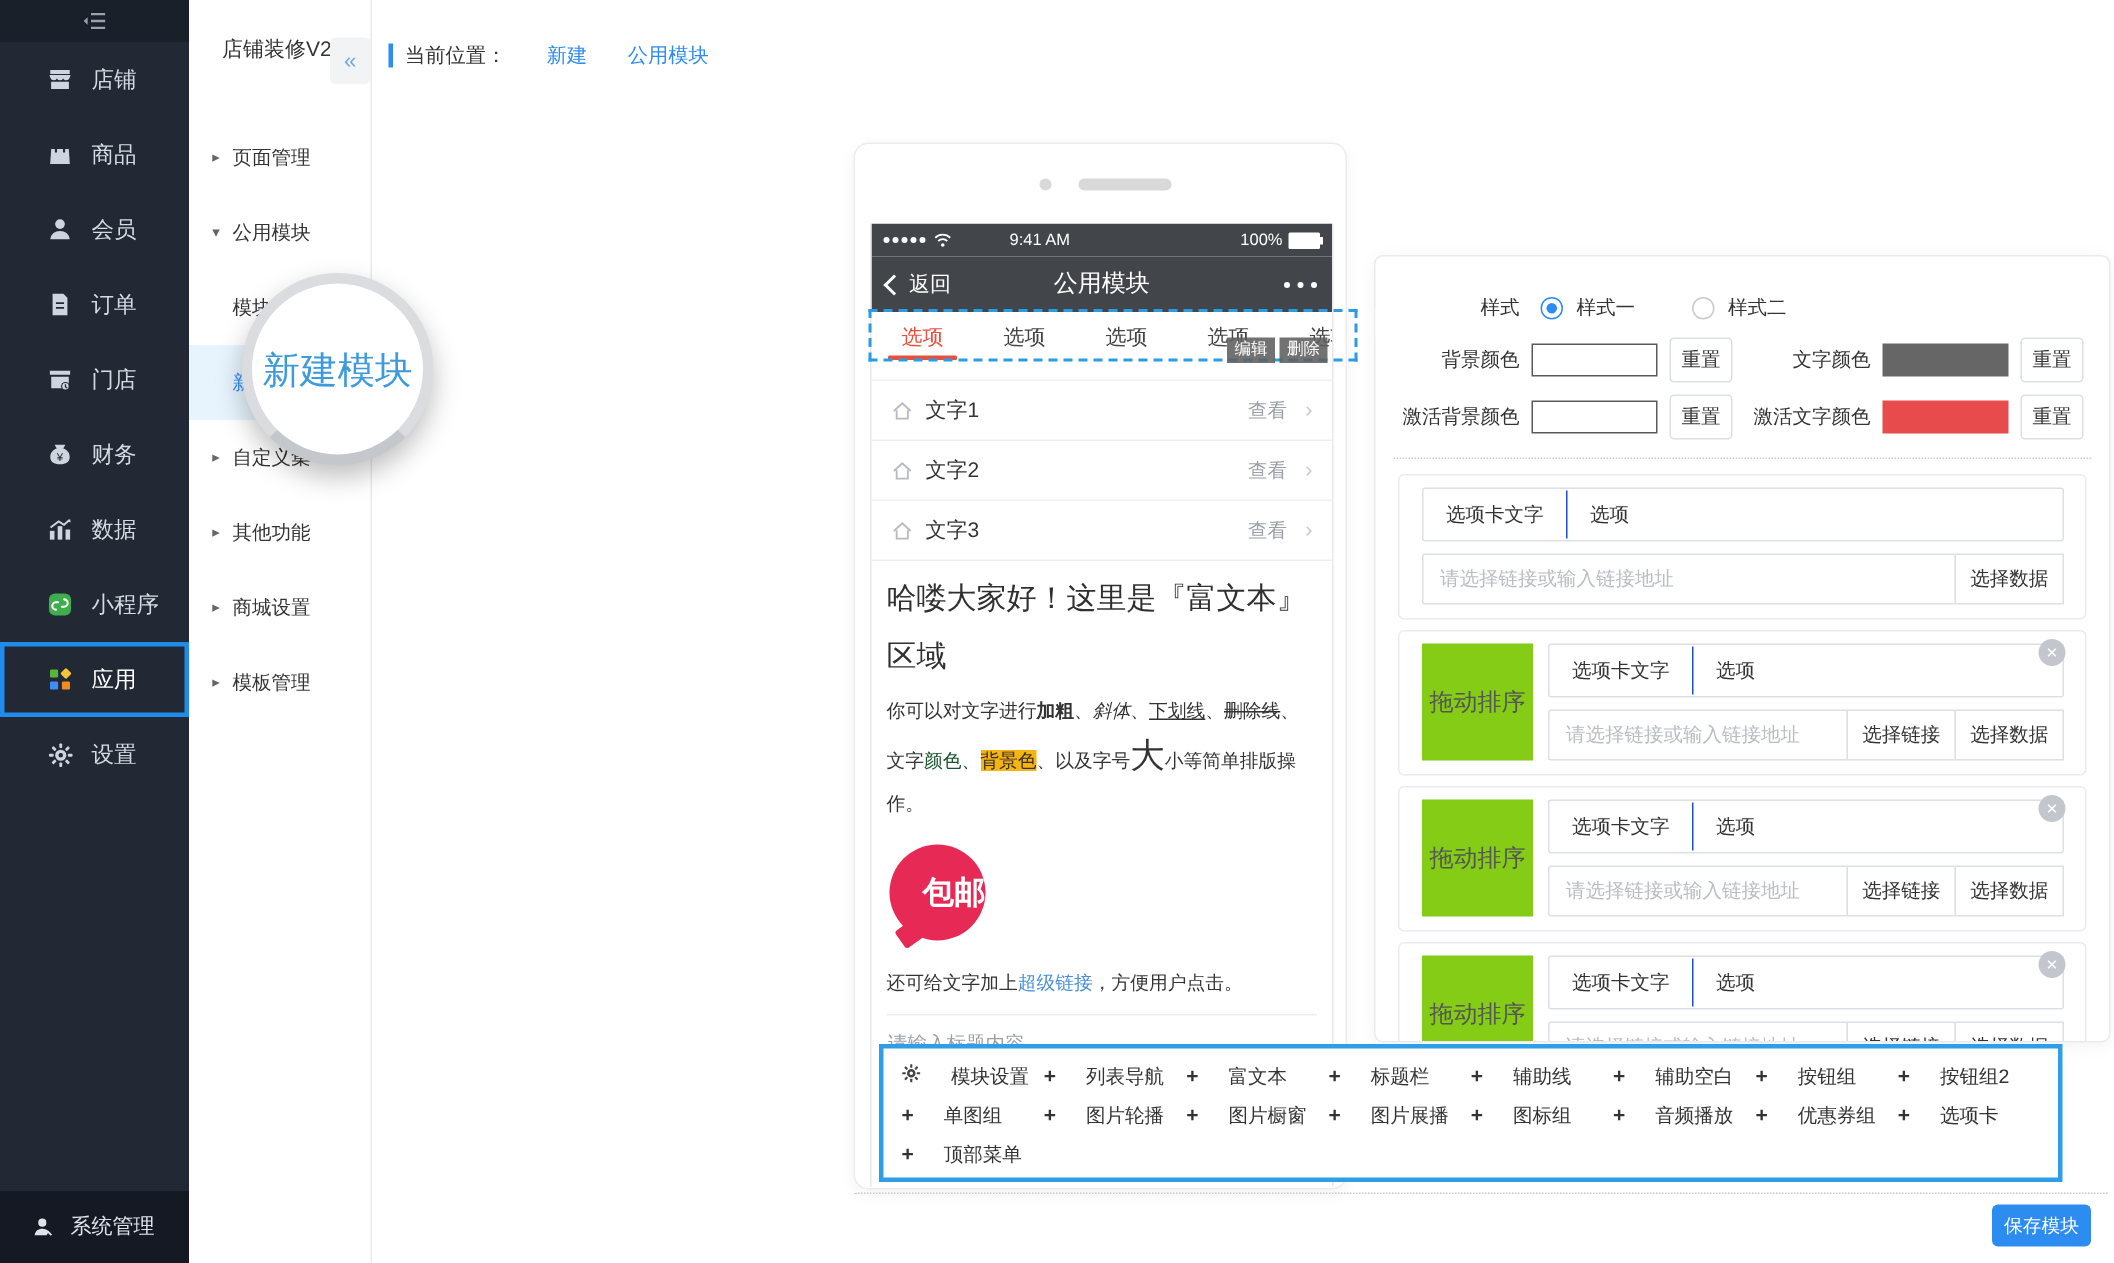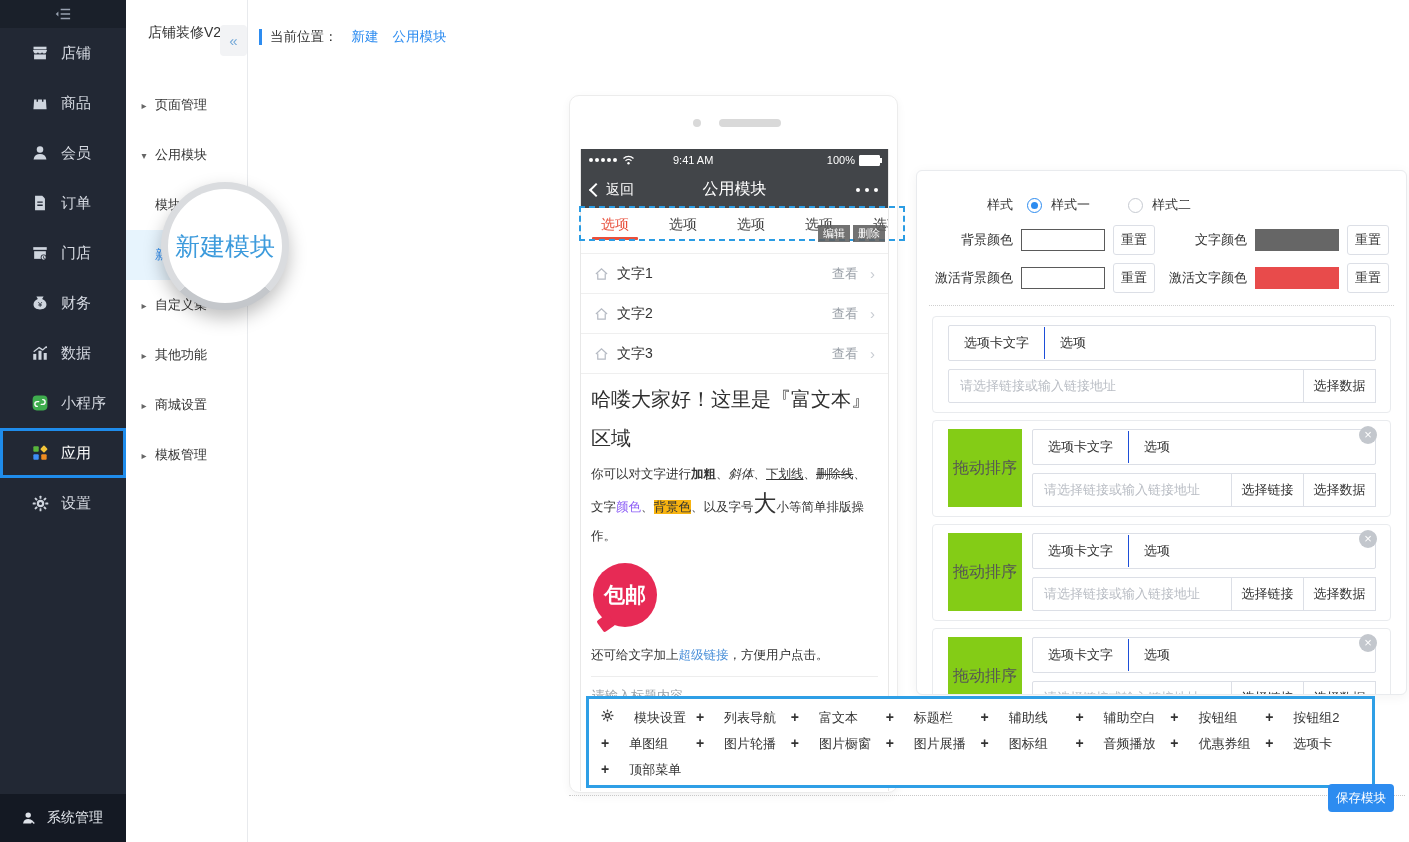--- a/index.html
+++ b/index.html
@@ -20,21 +20,21 @@
   .sm-item{height:50px;display:flex;align-items:center;padding-left:13px;gap:6px;font-size:13px;color:#333;cursor:pointer;box-sizing:border-box}
   .sm-ar{width:10px;font-size:10px;color:#666;text-align:center}
   .sm-item.child{padding-left:29px}
   .sm-item.active{background:#e7f4fd;color:#2d8cf0}
   .collapse-tab{position:absolute;left:220px;top:25px;width:27px;height:31px;background:#f2f3f5;border-radius:4px;color:#74a9d8;font-size:15px;display:flex;align-items:center;justify-content:center;z-index:10;cursor:pointer}
   
   .main{position:absolute;left:247px;top:0;right:0;bottom:0;background:#fff;border-left:1px solid #e8eaed}
   .crumb{position:absolute;left:11px;top:28px;display:flex;align-items:center;gap:8px;font-size:13.5px}
   .crumb-bar{width:3px;height:16px;background:#2d8cf0;display:inline-block}
   .crumb-pre{color:#333}
-  .crumb-link{color:#2d8cf0;cursor:pointer;text-decoration:none;margin-left:6px}
+  .crumb-link{color:#2d8cf0;cursor:pointer;text-decoration:none;margin-left:19px}
   
   .phone{position:absolute;left:321px;top:95px;width:329px;height:698px;background:#fff;border:1px solid #ececec;border-radius:10px;box-shadow:0 3px 10px rgba(0,0,0,.05);box-sizing:border-box}
   .spk-dot{position:absolute;left:123px;top:23px;width:8px;height:8px;border-radius:50%;background:#d9d9d9}
   .spk-bar{position:absolute;left:149px;top:23px;width:62px;height:8px;border-radius:4px;background:#d9d9d9}
   .screen{position:absolute;left:10px;top:53px;width:307px;bottom:1px;border-left:1px solid #e8e8e8;border-right:1px solid #e8e8e8;overflow:hidden}
   .pstatus{display:flex;align-items:center;height:22px;background:#424549;padding:0 8px}
   .psig{width:84px;display:flex;align-items:center;gap:2px}
   .sdot{width:4px;height:4px;border-radius:50%;background:#fff;display:inline-block}
   .ptime{flex:1;text-align:left;color:#fff;font-size:11px}
   .pbat{width:84px;display:flex;align-items:center;justify-content:flex-end;gap:4px;color:#fff;font-size:11px}
@@ -56,25 +56,25 @@
   .ptxt{font-size:14px;color:#333;flex:1}
   .pview{font-size:13px;color:#9aa0a8;margin-right:12px}
   .pchev{font-size:15px;color:#c8ccd2}
   .prich{padding:2px 10px 0}
   .rhead{font-size:20px;line-height:39px;color:#303030;margin:4px 0 2px}
   .rp{font-size:12.5px;line-height:29px;color:#333;margin:0 0 2px}
   .seg.b{font-weight:700}
   .seg.i{font-style:italic}
   .seg.u{text-decoration:underline}
   .seg.del{text-decoration:line-through}
-  .seg.color{color:#8b5cf6}
+  .seg.color{color:#14532d}
   .seg.bg{background:#f7b310}
   .seg.big{font-size:23px}
   .seg.link{color:#4a90d9;cursor:pointer}
-  .badge{position:relative;width:64px;height:64px;margin:12px 2px 14px;background:#e72a55;border-radius:50%;display:flex;align-items:center;justify-content:center}
+  .badge{position:relative;width:64px;height:64px;margin:12px 2px 14px;background:#e72a55;border-radius:50%;display:flex;align-items:center;justify-content:flex-end}
   .badge span{color:#fff;font-size:21px;font-weight:bold}
   .badge::after{content:"";position:absolute;left:6px;bottom:-3px;width:14px;height:14px;background:#e72a55;transform:rotate(55deg);border-radius:2px}
   .ptitle-input{margin:6px 10px 0;border-top:1px solid #ededed;padding:10px 1px 0;font-size:13px;color:#9aa0a6;cursor:text}
   
   .selbox{position:absolute;left:331px;top:206px;width:326px;height:35px;border:2px dashed #2b9ce3;z-index:6;pointer-events:none;box-sizing:border-box}
   .ovl{position:absolute;top:225px;height:17px;padding:0 5px;background:rgba(95,95,95,.88);color:#fff;font-size:11px;line-height:17px;border:none;z-index:7;cursor:pointer;font-family:inherit}
   .ovl-edit{left:570px}
   .ovl-del{left:605px}
   
   .panel{position:absolute;left:668px;top:170px;width:491px;height:525px;background:#fff;border:1px solid #e9ebee;border-radius:6px;box-shadow:0 2px 12px rgba(0,0,0,.05);padding:24px 14px 0;box-sizing:border-box;overflow:hidden;z-index:5}
@@ -102,21 +102,21 @@
   .linput{flex:1;border:1px solid #dcdfe6;border-radius:2px 0 0 2px;display:flex;align-items:center;padding-left:11px;font-size:13px;color:#b9bdc4;min-width:0;white-space:nowrap;overflow:hidden;cursor:text;box-sizing:border-box}
   .lbtn{flex:0 0 73px;margin-left:-1px;border:1px solid #dcdfe6;background:#fff;font-size:13px;color:#333;font-family:inherit;cursor:pointer}
   .xclose{position:absolute;top:5px;right:13px;width:18px;height:18px;border-radius:50%;background:#c3c7cd;color:#fff;text-align:center;line-height:17px;font-size:13px;cursor:pointer;z-index:2}
   
   .palette{position:absolute;left:338px;top:696px;width:789px;height:92px;box-sizing:border-box;background:#fff;border:3px solid #2e9fe6;display:grid;grid-template-columns:repeat(8,1fr);align-content:start;row-gap:8px;padding:10px 12px 6px;z-index:20}
   .pitem{display:flex;align-items:flex-start;gap:20px;font-size:13px;color:#333;cursor:pointer;white-space:nowrap}
   .pplus{font-weight:700;font-size:14px;color:#333}
   .pgear{display:flex}
   
   .foot-line{position:absolute;left:321px;top:795px;width:836px;border-top:1px dotted #c9c9c9}
-  .save{position:absolute;left:1080px;top:784px;width:66px;height:28px;background:#2d8cf0;color:#fff;border:none;border-radius:4px;font-size:12.5px;font-family:inherit;z-index:21;cursor:pointer}
+  .save{position:absolute;left:1080px;top:803px;width:66px;height:28px;background:#2d8cf0;color:#fff;border:none;border-radius:4px;font-size:12.5px;font-family:inherit;z-index:21;cursor:pointer}
   
   .mag{position:absolute;left:161px;top:182px;width:128px;height:128px;box-sizing:border-box;border-radius:50%;background:#fff;border:7px solid #dadcdf;border-bottom-color:#c4c7cb;box-shadow:0 8px 18px rgba(0,0,0,.25);z-index:60;display:flex;align-items:center;justify-content:center}
   .mag span{color:#3d9bdc;font-size:25px;white-space:nowrap}
 </style>
 </head>
 <body>
 
 <div class="stage">
 
   <aside class="sidebar">

